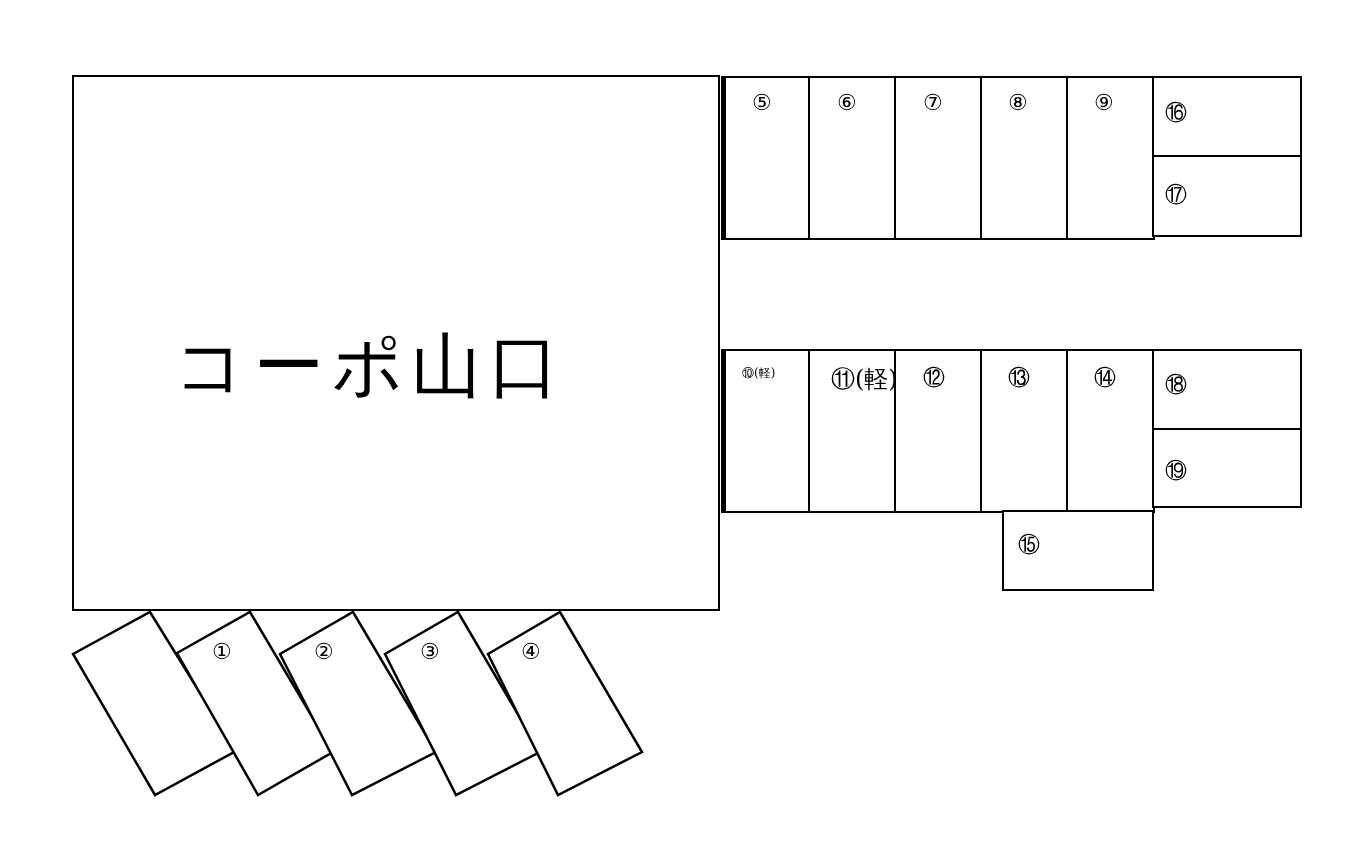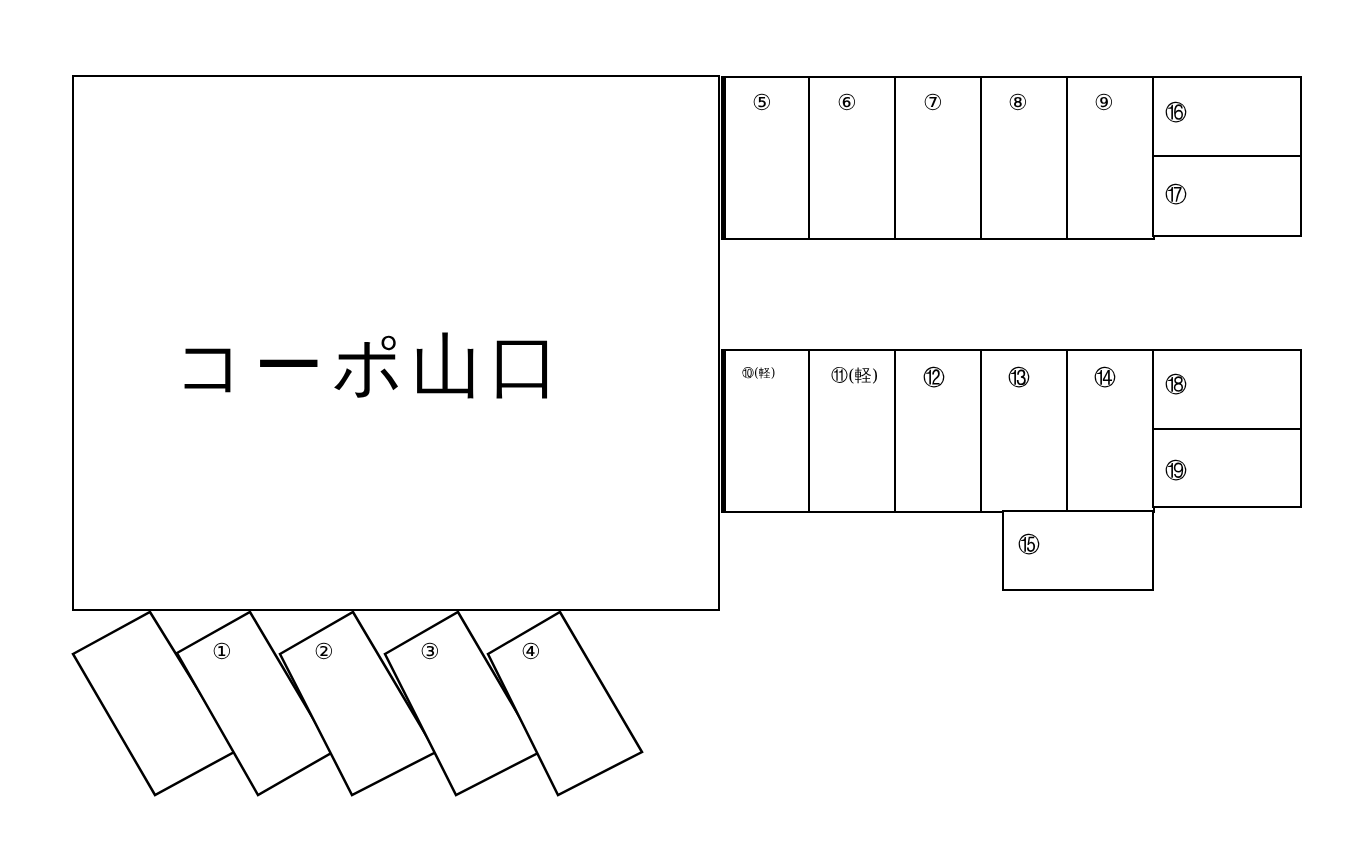--- a/index.html
+++ b/index.html
@@ -38,21 +38,21 @@
 <div class="box thick-left" style="left:721px;top:349px;width:90px;height:164px;"></div>
 <div class="box" style="left:808px;top:349px;width:89px;height:164px;"></div>
 <div class="box" style="left:894px;top:349px;width:89px;height:164px;"></div>
 <div class="box" style="left:980px;top:349px;width:89px;height:164px;"></div>
 <div class="box" style="left:1066px;top:349px;width:89px;height:164px;"></div>
 <div class="box" style="left:1152px;top:349px;width:150px;height:82px;"></div>
 <div class="box" style="left:1152px;top:428px;width:150px;height:80px;"></div>
 <div class="box" style="left:1002px;top:510px;width:152px;height:81px;"></div>
 
 <div class="lbl" style="left:742px;top:367px;font-size:12px;">⑩(軽)</div>
-<div class="lbl" style="left:831px;top:367px;font-size:17px;">⑪(軽)</div>
+<div class="lbl" style="left:831px;top:367px;font-size:24px;">⑪(軽)</div>
 <div class="lbl" style="left:923px;top:367px;">⑫</div>
 <div class="lbl" style="left:1008px;top:367px;">⑬</div>
 <div class="lbl" style="left:1094px;top:367px;">⑭</div>
 <div class="lbl" style="left:1165px;top:374px;">⑱</div>
 <div class="lbl" style="left:1165px;top:460px;">⑲</div>
 <div class="lbl" style="left:1018px;top:534px;">⑮</div>
 
 <svg class="angled" width="1349" height="866">
   <g fill="#fff" stroke="#000" stroke-width="2.5">
     <polygon points="73,654 150,612 236,751 155,795"></polygon>

